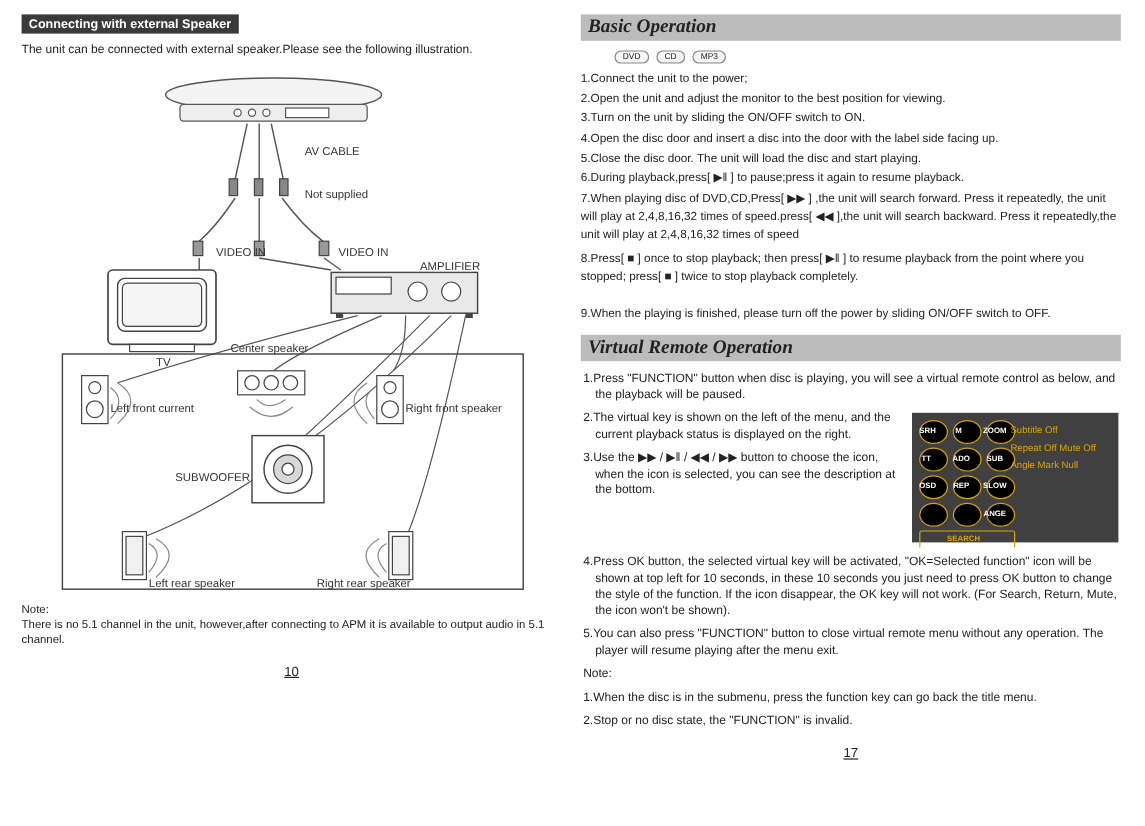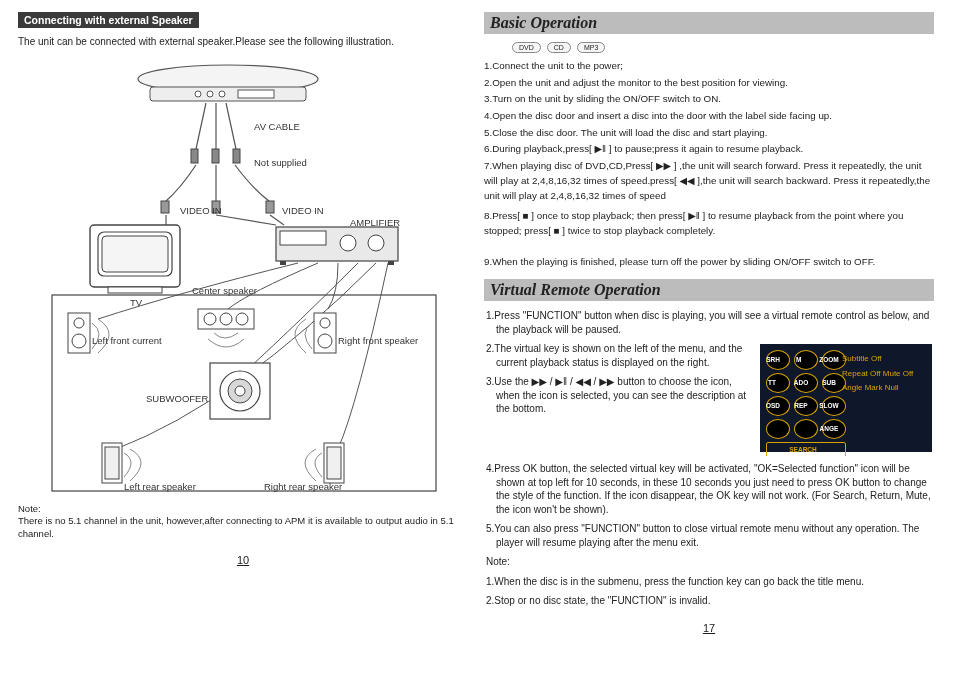--- a/index.html
+++ b/index.html
@@ -67,21 +67,21 @@
   .op-list { line-height: 1.5; font-size: 9.8px; }
   .op-list div { margin-bottom: 2px; }
 
   .vro-list { font-size: 10px; line-height: 1.35; }
   .vro-list > div { margin-bottom: 6px; padding-left: 12px; text-indent: -10px; }
 
   .remote-panel {
     float: right;
     width: 172px;
     height: 108px;
-    background: #0f172a;
+    background: #404040;
     margin: 2px 2px 4px 8px;
     padding: 6px;
     display: flex;
     gap: 6px;
   }
   .rp-grid {
     display: grid;
     grid-template-columns: repeat(3, 24px);
     grid-template-rows: repeat(4, 20px) 16px;
     gap: 3px 4px;

